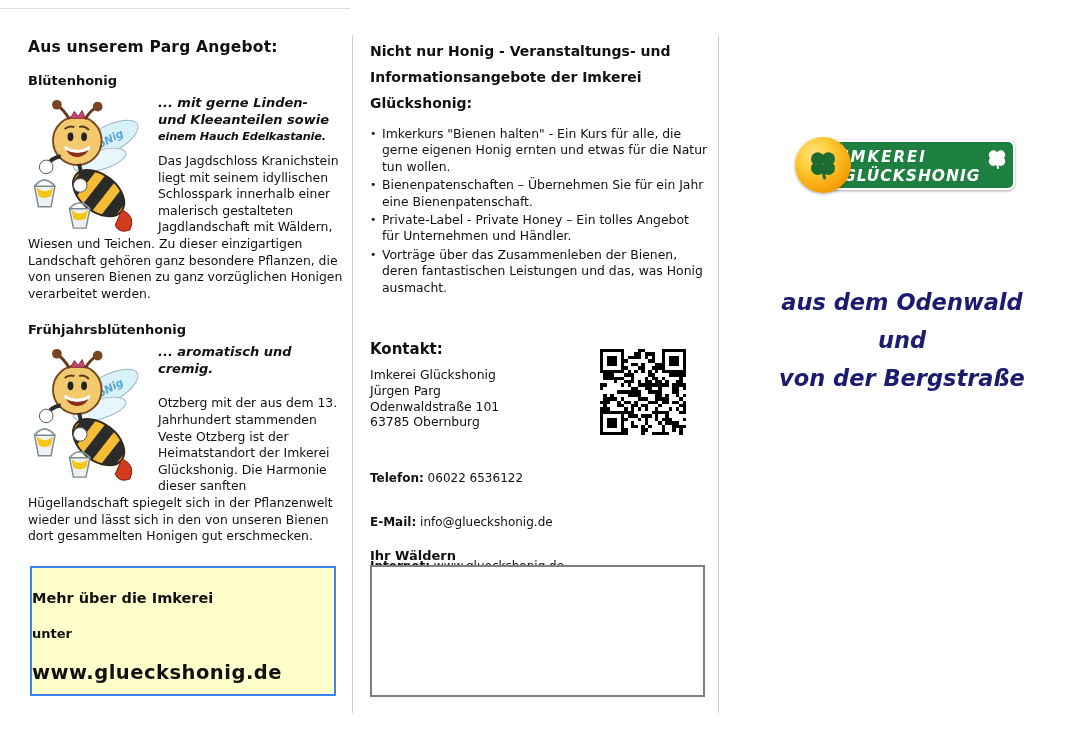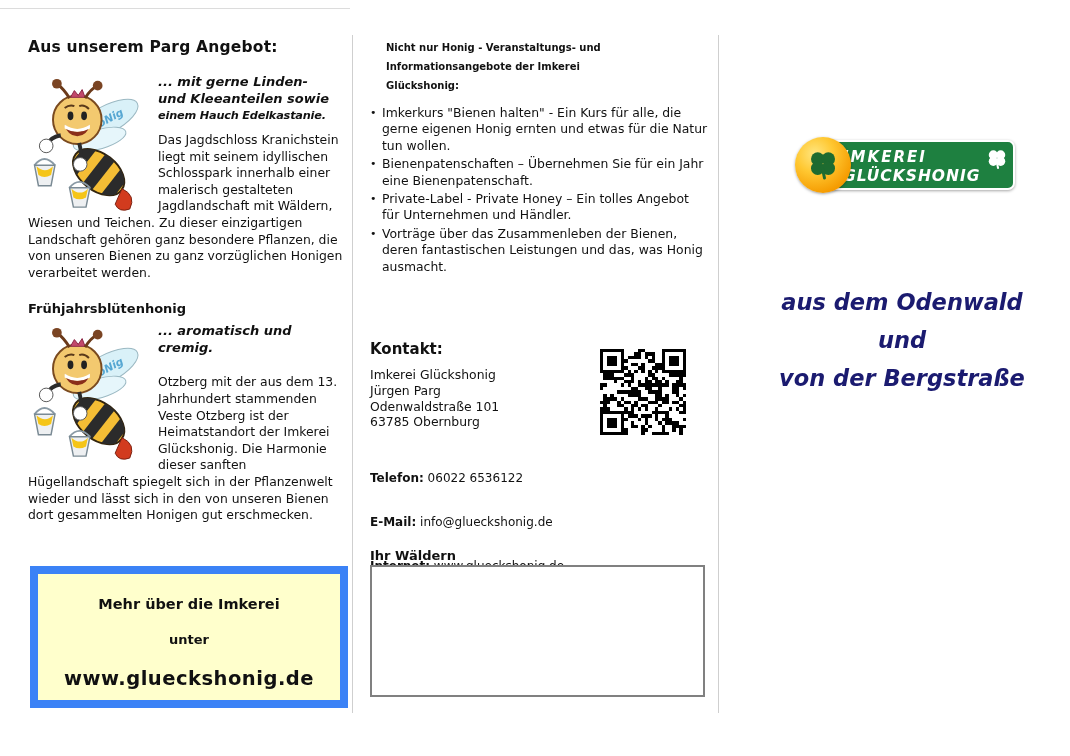--- a/index.html
+++ b/index.html
@@ -18,29 +18,29 @@
   .bee-float{float:left;width:118px;height:136px;margin:2px 12px 2px 0;}
   .intro-italic{font-size:13px;font-weight:bold;font-style:italic;white-space:pre-line;line-height:17px;margin:2px 0 10px 0;}
   .intro-small{font-size:11.3px;font-weight:bold;font-style:italic;letter-spacing:-.2px;margin:-8px 0 10px 0;}
   .body-text{font-size:12.4px;line-height:16.6px;margin:0 0 0 0;}
   .section{overflow:visible;}
   .clear{clear:both;}
   .sect-gap{height:20px;clear:both;}
 
   .promo-box{
     position:absolute;left:30px;top:566px;width:302px;height:126px;
-    border:8px solid #3b82f6;background:#ffffcc;text-align:center;
+    border:2px solid #3b82f6;background:#ffffcc;text-align:left;
   }
   .promo-l1{font-size:14.5px;font-weight:bold;margin-top:22px;}
   .promo-l2{font-size:13px;font-weight:bold;margin-top:20px;}
   .promo-l3{font-size:19.5px;font-weight:bold;margin-top:20px;letter-spacing:.5px;}
 
   
   .mid-col{position:absolute;left:370px;top:38px;width:338px;}
-  .mid-heading{font-size:10px;font-weight:bold;line-height:19px;white-space:pre-line;margin:0 0 10px 16px;}
+  .mid-heading{font-size:14px;font-weight:bold;line-height:26px;white-space:pre-line;margin:0 0 10px 0;}
   .bullets{list-style:none;margin:0;padding:0;}
   .bullets li{position:relative;padding-left:12px;font-size:12.4px;line-height:16.4px;margin-bottom:2px;}
   .bullets li::before{content:"\2022";position:absolute;left:0;top:0;font-size:11px;}
 
   .contact-block{position:absolute;left:370px;top:340px;width:230px;}
   .contact-heading{font-size:15px;font-weight:bold;margin:0 0 9px 0;}
   .addr-line{font-size:12.4px;line-height:15.8px;}
   .contact-details{position:absolute;left:370px;top:442px;width:300px;}
   .detail-line{font-size:12px;line-height:16.2px;margin-top:28px;}
   .detail-line b{font-weight:bold;}
@@ -129,20 +129,21 @@
 </svg>
 
 <div class="rule-h" style="left:0;top:8px;width:350px;"></div>
 <div class="rule-v" style="left:352px;top:35px;height:678px;"></div>
 <div class="rule-v" style="left:718px;top:35px;height:678px;"></div>
 
 <div class="left-col">
   <h1 class="offer-heading">Aus unserem Parg Angebot:</h1>
 
   <div class="section">
+    <h2 class="honey-title">Blütenhonig</h2>
     <svg class="bee-float">
         <use href="#bee"></use>
       </svg>
     <div class="intro-italic">... mit gerne Linden-
 und Kleeanteilen sowie</div>
     <div class="intro-small">einem Hauch Edelkastanie.</div>
     <p class="body-text">Das Jagdschloss Kranichstein liegt mit seinem idyllischen Schlosspark innerhalb einer malerisch gestalteten Jagdlandschaft mit Wäldern, Wiesen und Teichen. Zu dieser einzigartigen Landschaft gehören ganz besondere Pflanzen, die von unseren Bienen zu ganz vorzüglichen Honigen verarbeitet werden.</p>
     <div class="sect-gap"></div>
   </div>
 

